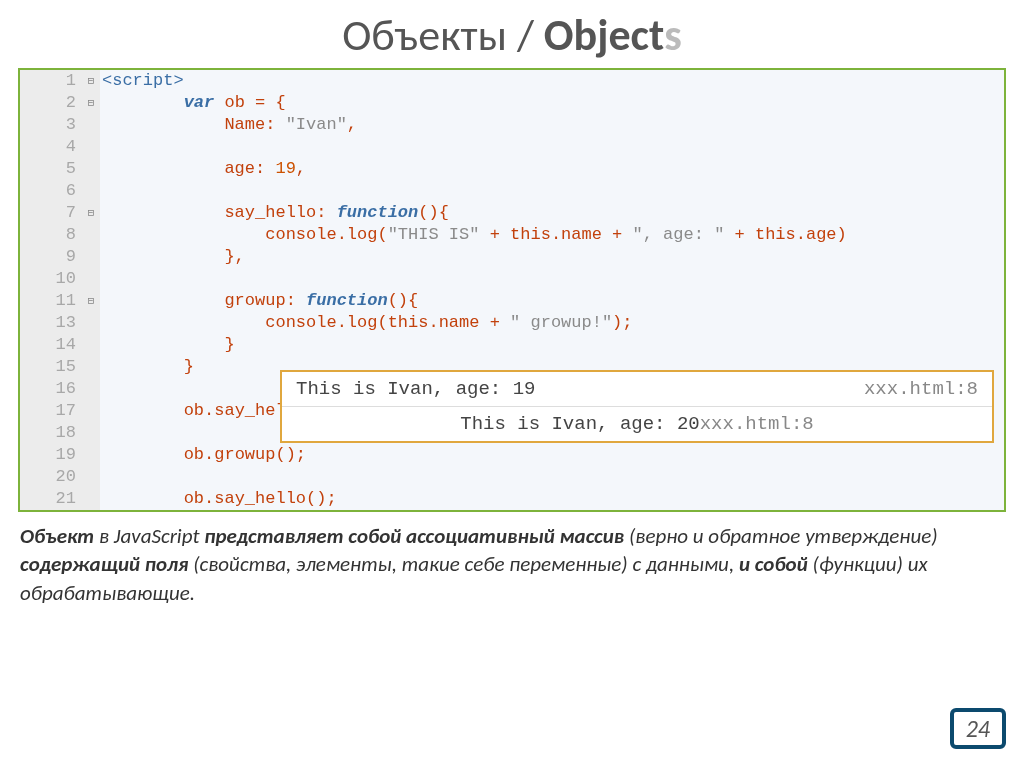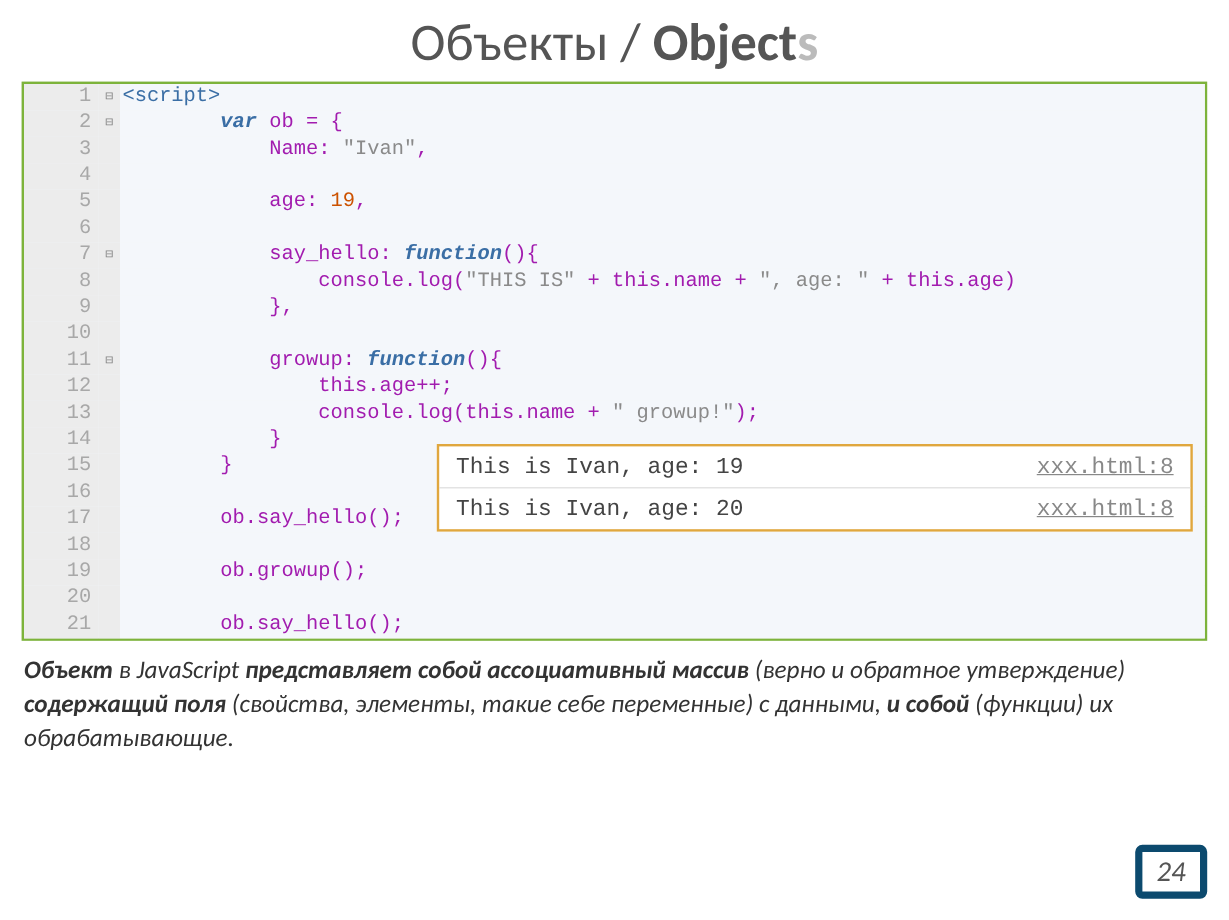--- a/index.html
+++ b/index.html
@@ -56,53 +56,53 @@
     background: #f4f7fb;
     white-space: pre;
     color: #555;
     padding-left: 2px;
   }
   .tag { color: #3a6ea5; text-align: center; }
   .kw { color: #3a6ea5; font-weight: bold; font-style: italic; }
   .func { color: #3a6ea5; font-weight: bold; font-style: italic; text-align: right; }
   .str { color: #8a8a8a; }
   .num { color: #cc5200; }
-  .plain { color: #a21caf; }
+  .plain { color: #c2410c; }
   .console-box {
     position: absolute;
     right: 30px;
     top: 370px;
-    width: 630px;
+    width: 714px;
     border: 2px solid #e0a73e;
     background: #fff;
     font-family: Consolas, "Courier New", monospace;
     font-size: 19px;
   }
   .console-row {
     display: flex;
     justify-content: space-between;
     padding: 6px 14px;
     border-bottom: 1px solid #ddd;
     color: #444;
   }
-  .console-row:last-child { border-bottom: none; }
-  .console-src { color: #888; text-decoration: underline; }
+  .console-row:last-child { border-bottom: none; justify-content: center; }
+  .console-src { color: #888; }
   .explain {
     margin: 10px 20px 0 20px;
     font-size: 21px;
     font-style: italic;
     color: #333;
     line-height: 1.35;
   }
   .explain b { font-weight: bold; font-style: italic; }
   .page-num {
     position: absolute;
     right: 18px;
     bottom: 18px;
-    border: 6px solid #0c4a6e;
+    border: 4px solid #0c4a6e;
     border-radius: 6px;
     padding: 2px 12px;
     font-size: 24px;
     color: #555;
     font-style: italic;
   }
 </style>
 </head>
 <body>
 
@@ -160,25 +160,20 @@
       <div class="gutter">10</div>
       <div class="fold"></div>
       <div class="code"></div>
     </div>
     <div class="code-row">
       <div class="gutter">11</div>
       <div class="fold">⊟</div>
       <div class="code">            <span class="plain">growup: </span><span class="func">function</span><span class="plain">(){</span></div>
     </div>
     <div class="code-row">
-      <div class="gutter">12</div>
-      <div class="fold"></div>
-      <div class="code">                <span class="plain">this.age++;</span></div>
-    </div>
-    <div class="code-row">
       <div class="gutter">13</div>
       <div class="fold"></div>
       <div class="code">                <span class="plain">console.log(this.name + </span><span class="str">" growup!"</span><span class="plain">);</span></div>
     </div>
     <div class="code-row">
       <div class="gutter">14</div>
       <div class="fold"></div>
       <div class="code">            <span class="plain">}</span></div>
     </div>
     <div class="code-row">

